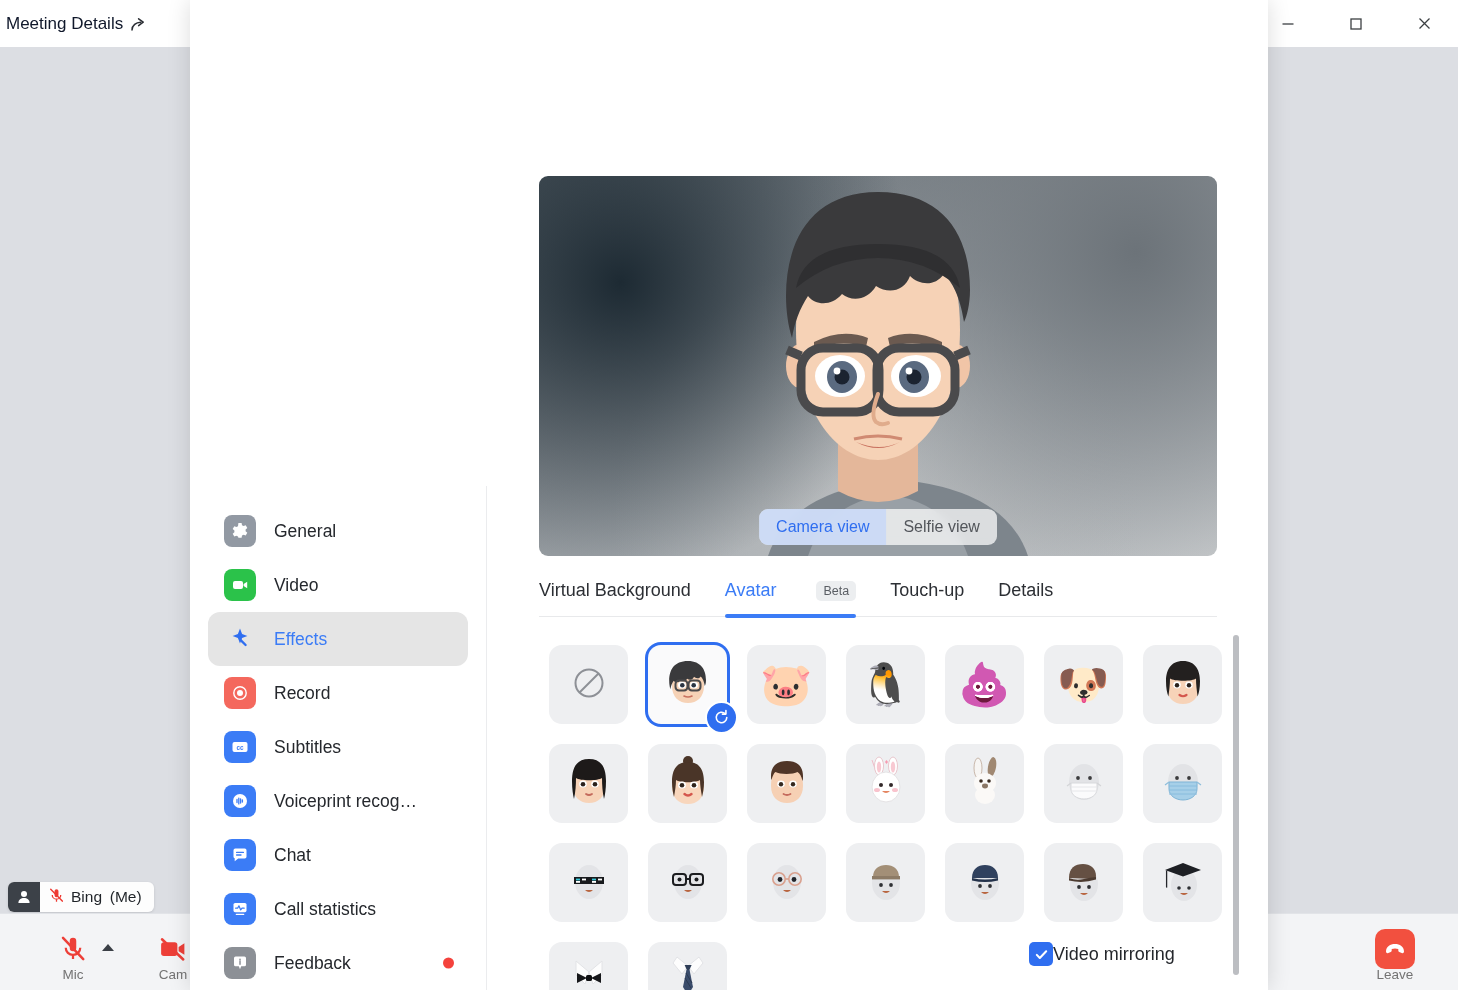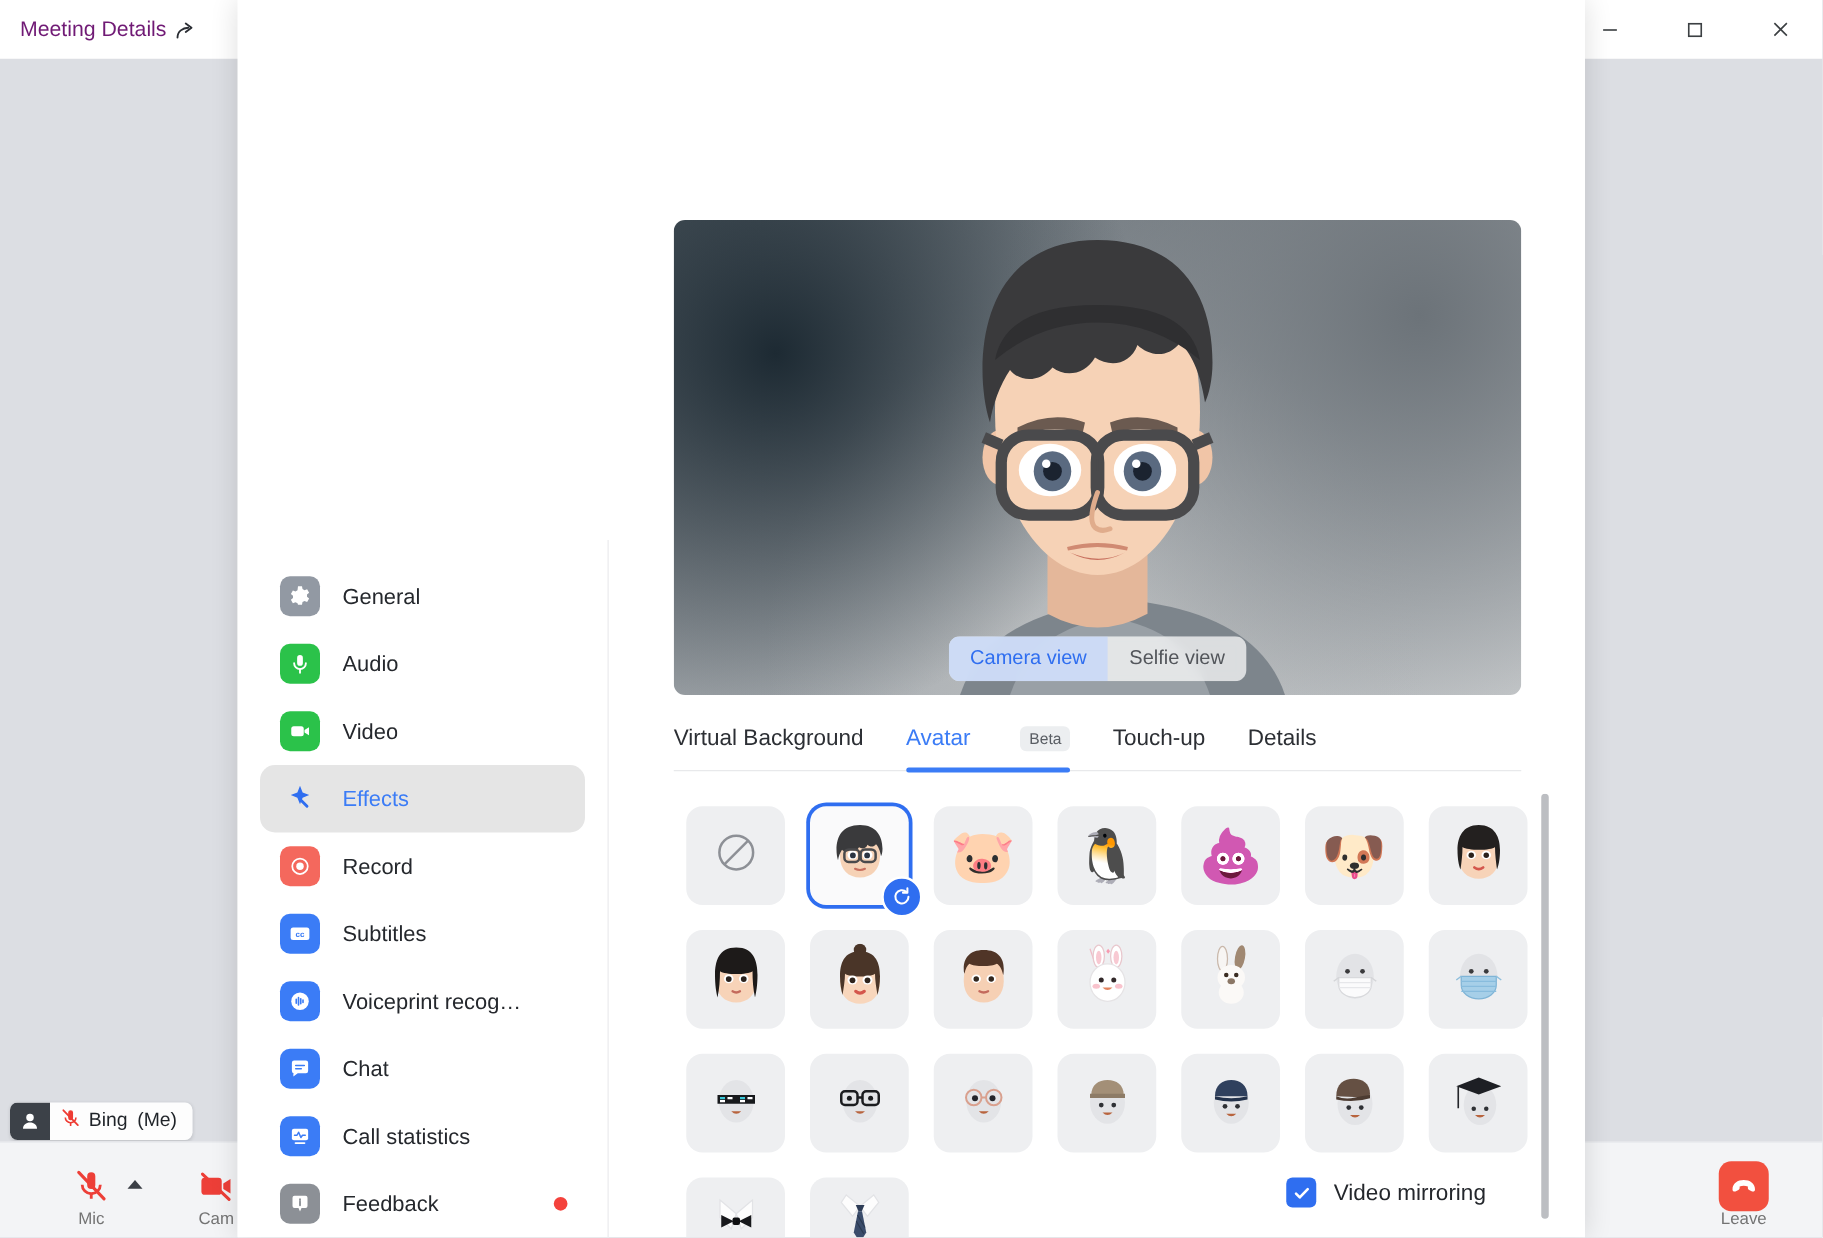--- a/index.html
+++ b/index.html
@@ -14,21 +14,21 @@
   
   #app-root { position: absolute; inset: 0; background: #dcdee3; }
 
   #app-titlebar {
     position: absolute; top: 0; left: 0; right: 0; height: 47px;
     background: #ffffff;
     display: flex; align-items: center;
   }
   #meeting-details {
     display: flex; align-items: center; gap: 6px;
-    margin-left: 16px; font-size: 17px; color: #701a75;
+    margin-left: 6px; font-size: 17px; color: #0f172a;
   }
   .share-arrow { display: inline-block; width: 18px; height: 18px; }
 
   #win-controls {
     position: absolute; right: 0; top: 0; height: 47px;
     display: flex; align-items: center;
   }
   .win-btn {
     width: 68px; height: 47px; display: flex; align-items: center; justify-content: center;
     color: #3c4043;
@@ -193,21 +193,21 @@
     position: absolute; right: 6px; top: 0; width: 6px; height: 100%;
   }
   #grid-thumb {
     position: absolute; left: 0; top: 0; width: 6px; height: 340px;
     border-radius: 3px; background: #bcbec2;
   }
 
   
   #mirroring-row {
     position: absolute; left: 542px; bottom: 24px;
-    display: flex; align-items: center; gap: 14px;
+    display: flex; align-items: center; 
   }
   #mirroring-box {
     width: 24px; height: 24px; border-radius: 5px; background: #2f6ef0;
     display: flex; align-items: center; justify-content: center;
   }
   #mirroring-label { font-size: 18px; color: #24272c; }
 </style>
 </head>
 <body>
 
@@ -311,30 +311,20 @@
       <div class="nav-item">
         <span class="nav-icon" style="background:#9299a3">
           <svg width="20" height="20" viewBox="0 0 20 20">
               <path d="M10 6.4a3.6 3.6 0 1 0 0 7.2 3.6 3.6 0 0 0 0-7.2zm0 5.2a1.6 1.6 0 1 1 0-3.2 1.6 1.6 0 0 1 0 3.2z" fill="#fff"></path>
               <path d="M8.4 2h3.2l.4 2.2 1.6.9 2.1-.8 1.6 2.8-1.7 1.4v1.8l1.7 1.4-1.6 2.8-2.1-.8-1.6.9-.4 2.2H8.4L8 15.6l-1.6-.9-2.1.8-1.6-2.8 1.7-1.4V9.5L2.7 8.1l1.6-2.8 2.1.8L8 5.2z" fill="#fff"></path>
             </svg>
         </span>
         <span class="nav-label">General</span>
       </div>
 
-      <div class="nav-item">
-        <span class="nav-icon" style="background:#2bc24a">
-          <svg width="20" height="20" viewBox="0 0 20 20">
-              <rect x="7.7" y="3" width="4.6" height="8.6" rx="2.3" fill="#fff"></rect>
-              <path d="M5.3 9.6a4.7 4.7 0 0 0 9.4 0" stroke="#fff" stroke-width="1.5" fill="none" stroke-linecap="round"></path>
-              <path d="M10 14.3v2.9" stroke="#fff" stroke-width="1.5" stroke-linecap="round"></path>
-            </svg>
-        </span>
-        <span class="nav-label">Audio</span>
-      </div>
 
       <div class="nav-item">
         <span class="nav-icon" style="background:#2bc24a">
           <svg width="20" height="20" viewBox="0 0 20 20">
               <rect x="3" y="6" width="10" height="8" rx="2" fill="#fff"></rect>
               <path d="M13.6 9l3.6-2.2v6.4L13.6 11z" fill="#fff"></path>
             </svg>
         </span>
         <span class="nav-label">Video</span>
       </div>

